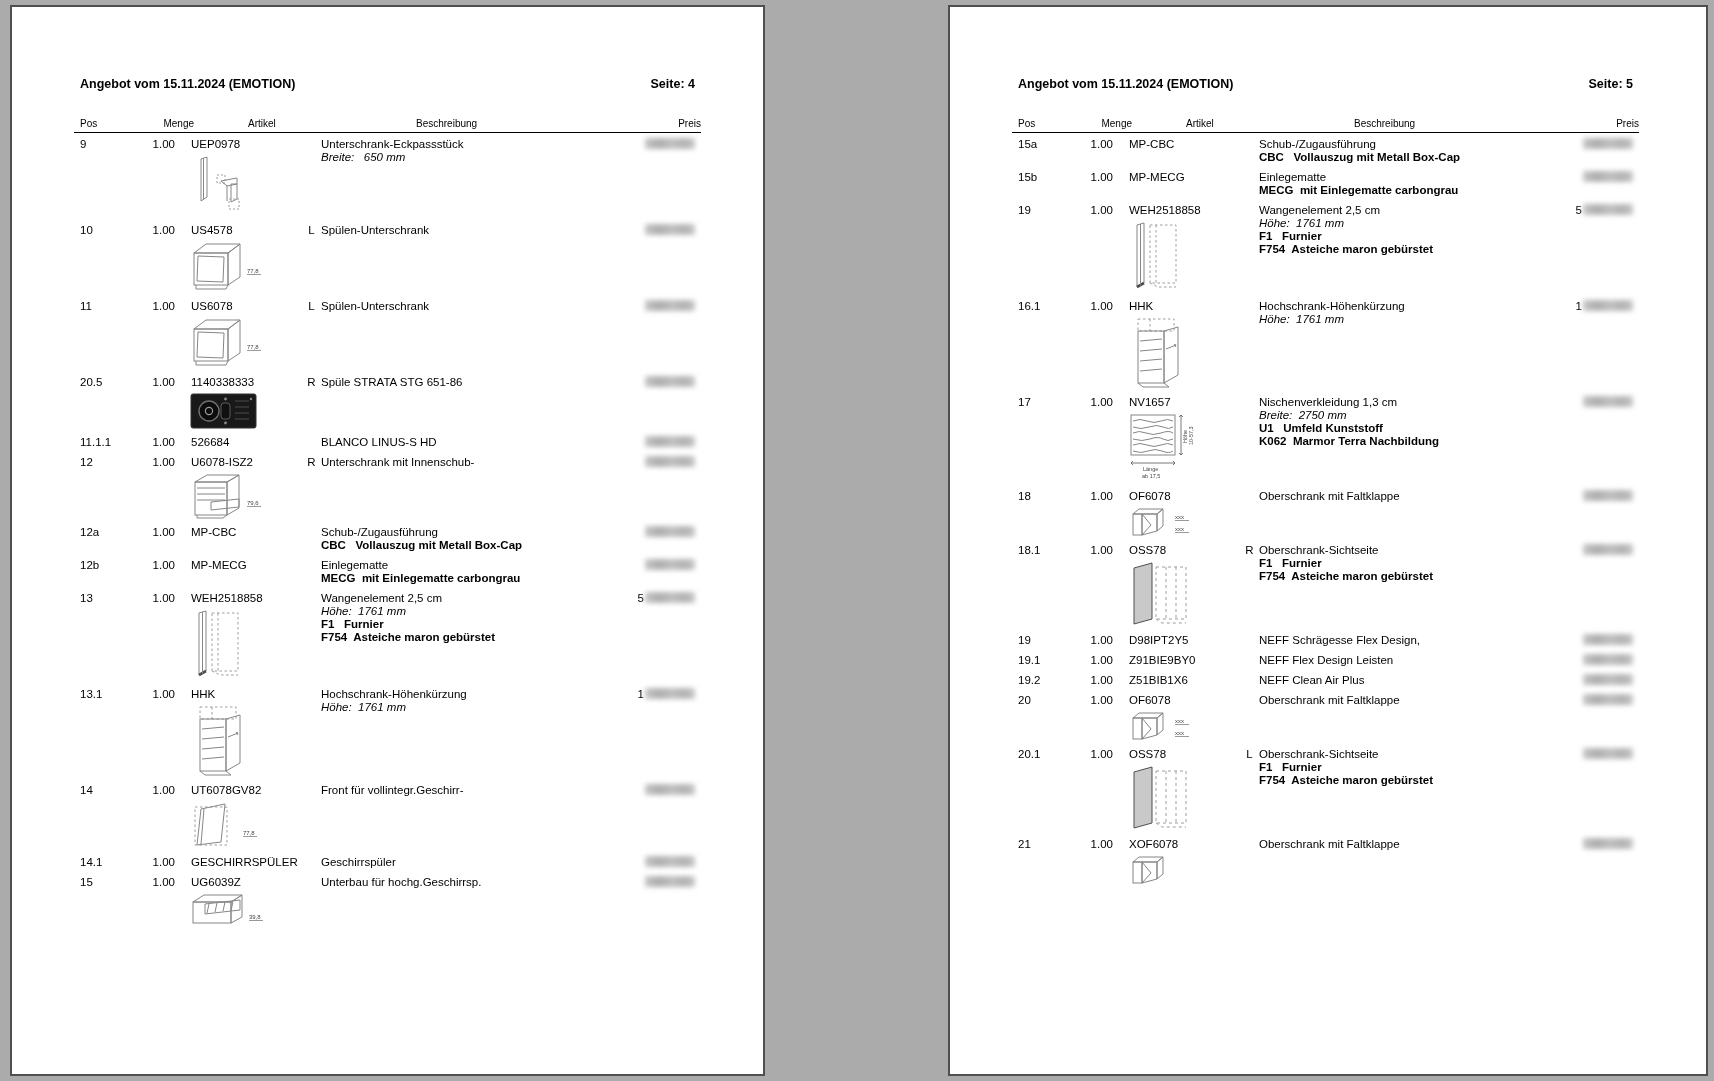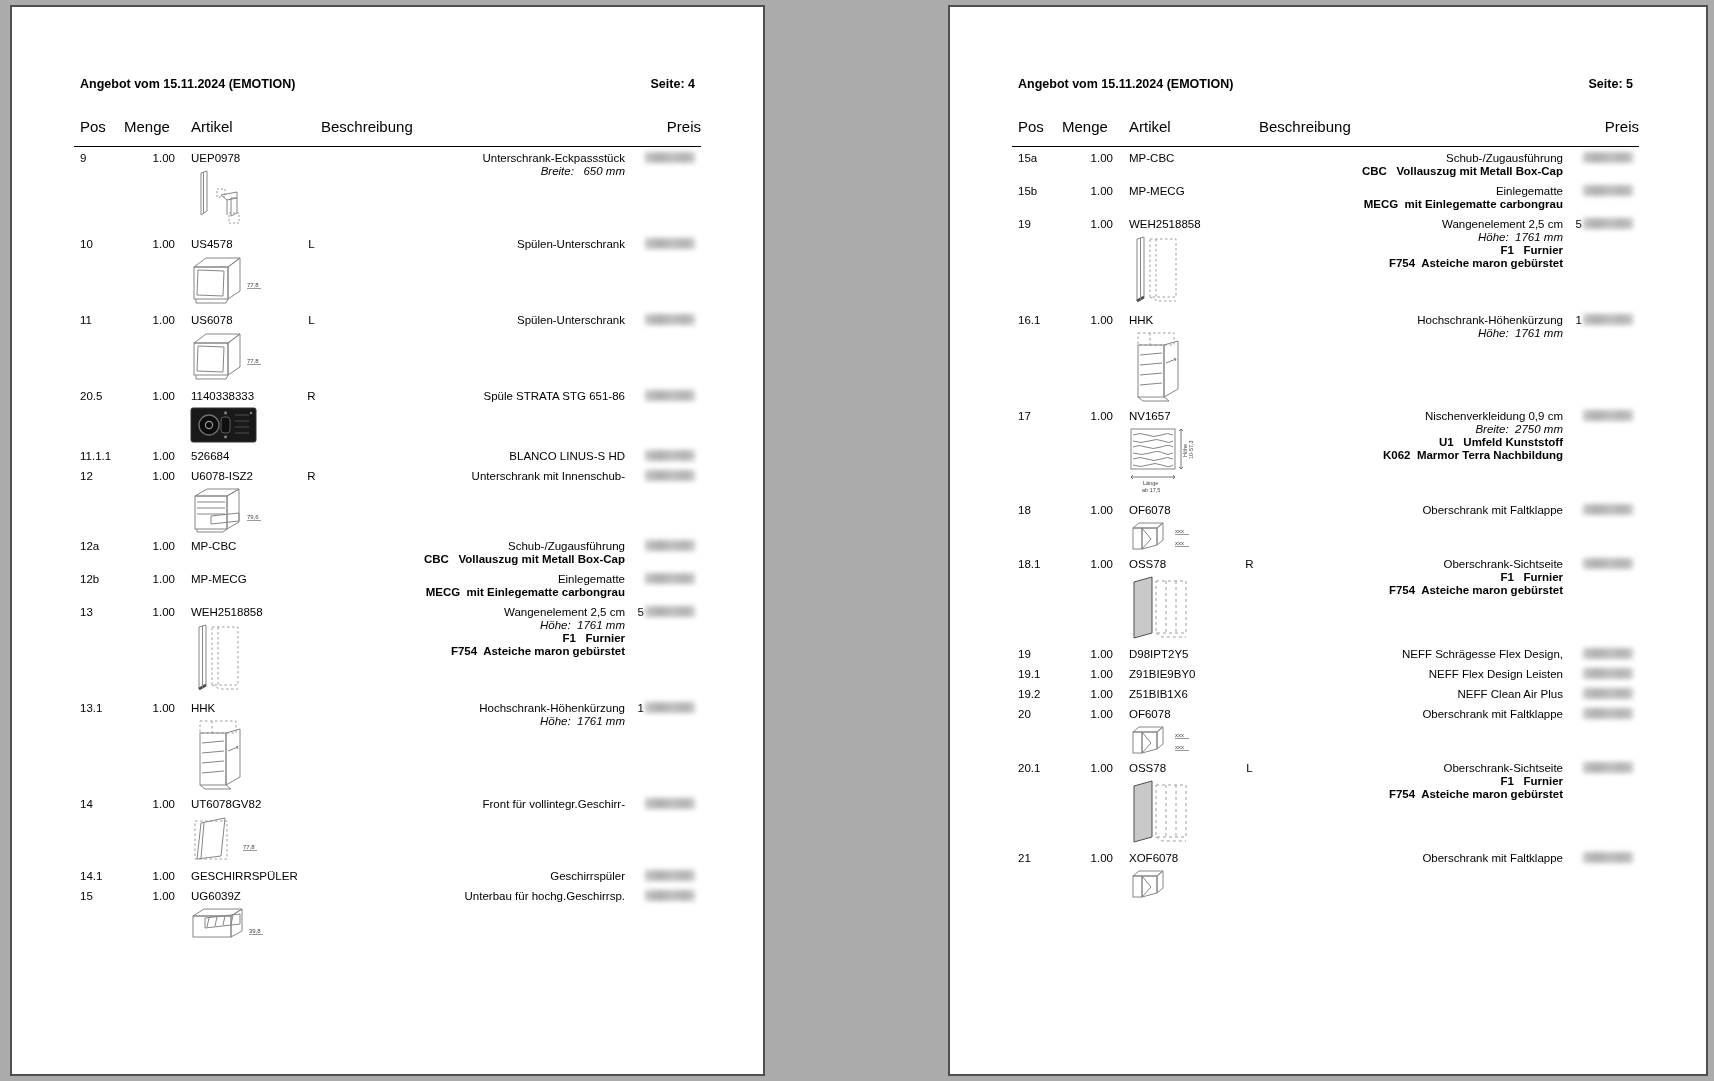--- a/index.html
+++ b/index.html
@@ -15,33 +15,33 @@
     position:absolute;top:5px;height:1071px;background:#fff;
     border:2px solid #4f4f4f;box-sizing:border-box;
     padding:70px 70px 0 68px;
   }
   .page-left{left:10px;width:755px;}
   .page-right{left:948px;width:760px;}
   .doc-header{display:flex;justify-content:space-between;align-items:baseline;width:615px;}
   .doc-title,.page-num{font-size:12.5px;font-weight:bold;white-space:pre;}
   .grid{display:grid;grid-template-columns:44px 51px 16px 111px 19px 1fr 70px;width:615px;}
   .cols{
-    margin-top:27px;padding-bottom:11px;font-size:15px;
+    margin-top:27px;padding-bottom:3px;font-size:10px;
     border-bottom:1.6px solid #000;
-    margin-left:-6px;padding-left:6px;width:621px;box-sizing:content-box;
+    margin-left:-6px;padding-left:6px;width:621px;box-sizing:content-box;gap:19px;
   }
-  .cols .h-menge{text-align:left;}
+  .cols .h-menge{text-align:right;}
   .cols .h-preis{text-align:right;}
   .rows{margin-top:5px;}
   .row{margin-bottom:7px;font-size:11.5px;line-height:13px;}
   .c-pos{grid-column:1;}
   .c-qty{grid-column:2;text-align:right;}
   .c-art{grid-column:4;}
   .c-lr{grid-column:5;text-align:center;}
-  .c-desc{grid-column:6;text-align:right;}
+  .c-desc{grid-column:6;}
   .c-price{grid-column:7;text-align:right;white-space:nowrap;}
   .dl{display:block;white-space:pre-wrap;}
   .dl-i{font-style:italic;}
   .dl-b{font-weight:bold;}
   .drawing{margin-top:4px;}
   .price-blur{
     display:inline-block;width:50px;height:11px;border-radius:1px;
     background:linear-gradient(90deg,#c6c6c6,#aeaeae 28%,#c0c0c0 55%,#b2b2b2 80%,#c9c9c9);
     filter:blur(2.6px);vertical-align:middle;margin-top:-2px;
   }
@@ -403,21 +403,21 @@
    <path d="M52 2 L52 42 M50 4 L52 2 L54 4 M50 40 L52 42 L54 40" stroke="#555" fill="none" stroke-width="0.8"></path>
    <text x="58" y="30" font-size="5.5" fill="#444" transform="rotate(-90 58 30)">Höhe</text>
    <text x="64" y="32" font-size="5.5" fill="#444" transform="rotate(-90 64 32)">10-57,3</text>
    <path d="M2 50 L46 50 M4 48 L2 50 L4 52 M44 48 L46 50 L44 52" stroke="#555" fill="none" stroke-width="0.8"></path>
    <text x="14" y="58" font-size="5.5" fill="#444">Länge</text>
    <text x="13" y="65" font-size="5.5" fill="#444">ab 17,5</text>
               </svg>
             </div></div>
           <div class="c-lr"></div>
           <div class="c-desc">
-            <span class="dl dl-n">Nischenverkleidung 0,9 cm</span>
+            <span class="dl dl-n">Nischenverkleidung 1,3 cm</span>
             <span class="dl dl-i">Breite:  2750 mm</span>
             <span class="dl dl-b">U1   Umfeld Kunststoff</span>
             <span class="dl dl-b">K062  Marmor Terra Nachbildung</span>
           </div>
           <div class="c-price"><span class="price-blur"></span></div>
         </div>
         <div class="row grid">
           <div class="c-pos">18</div>
           <div class="c-qty">1.00</div>
           <div class="c-art"><span>OF6078</span><div class="drawing">

